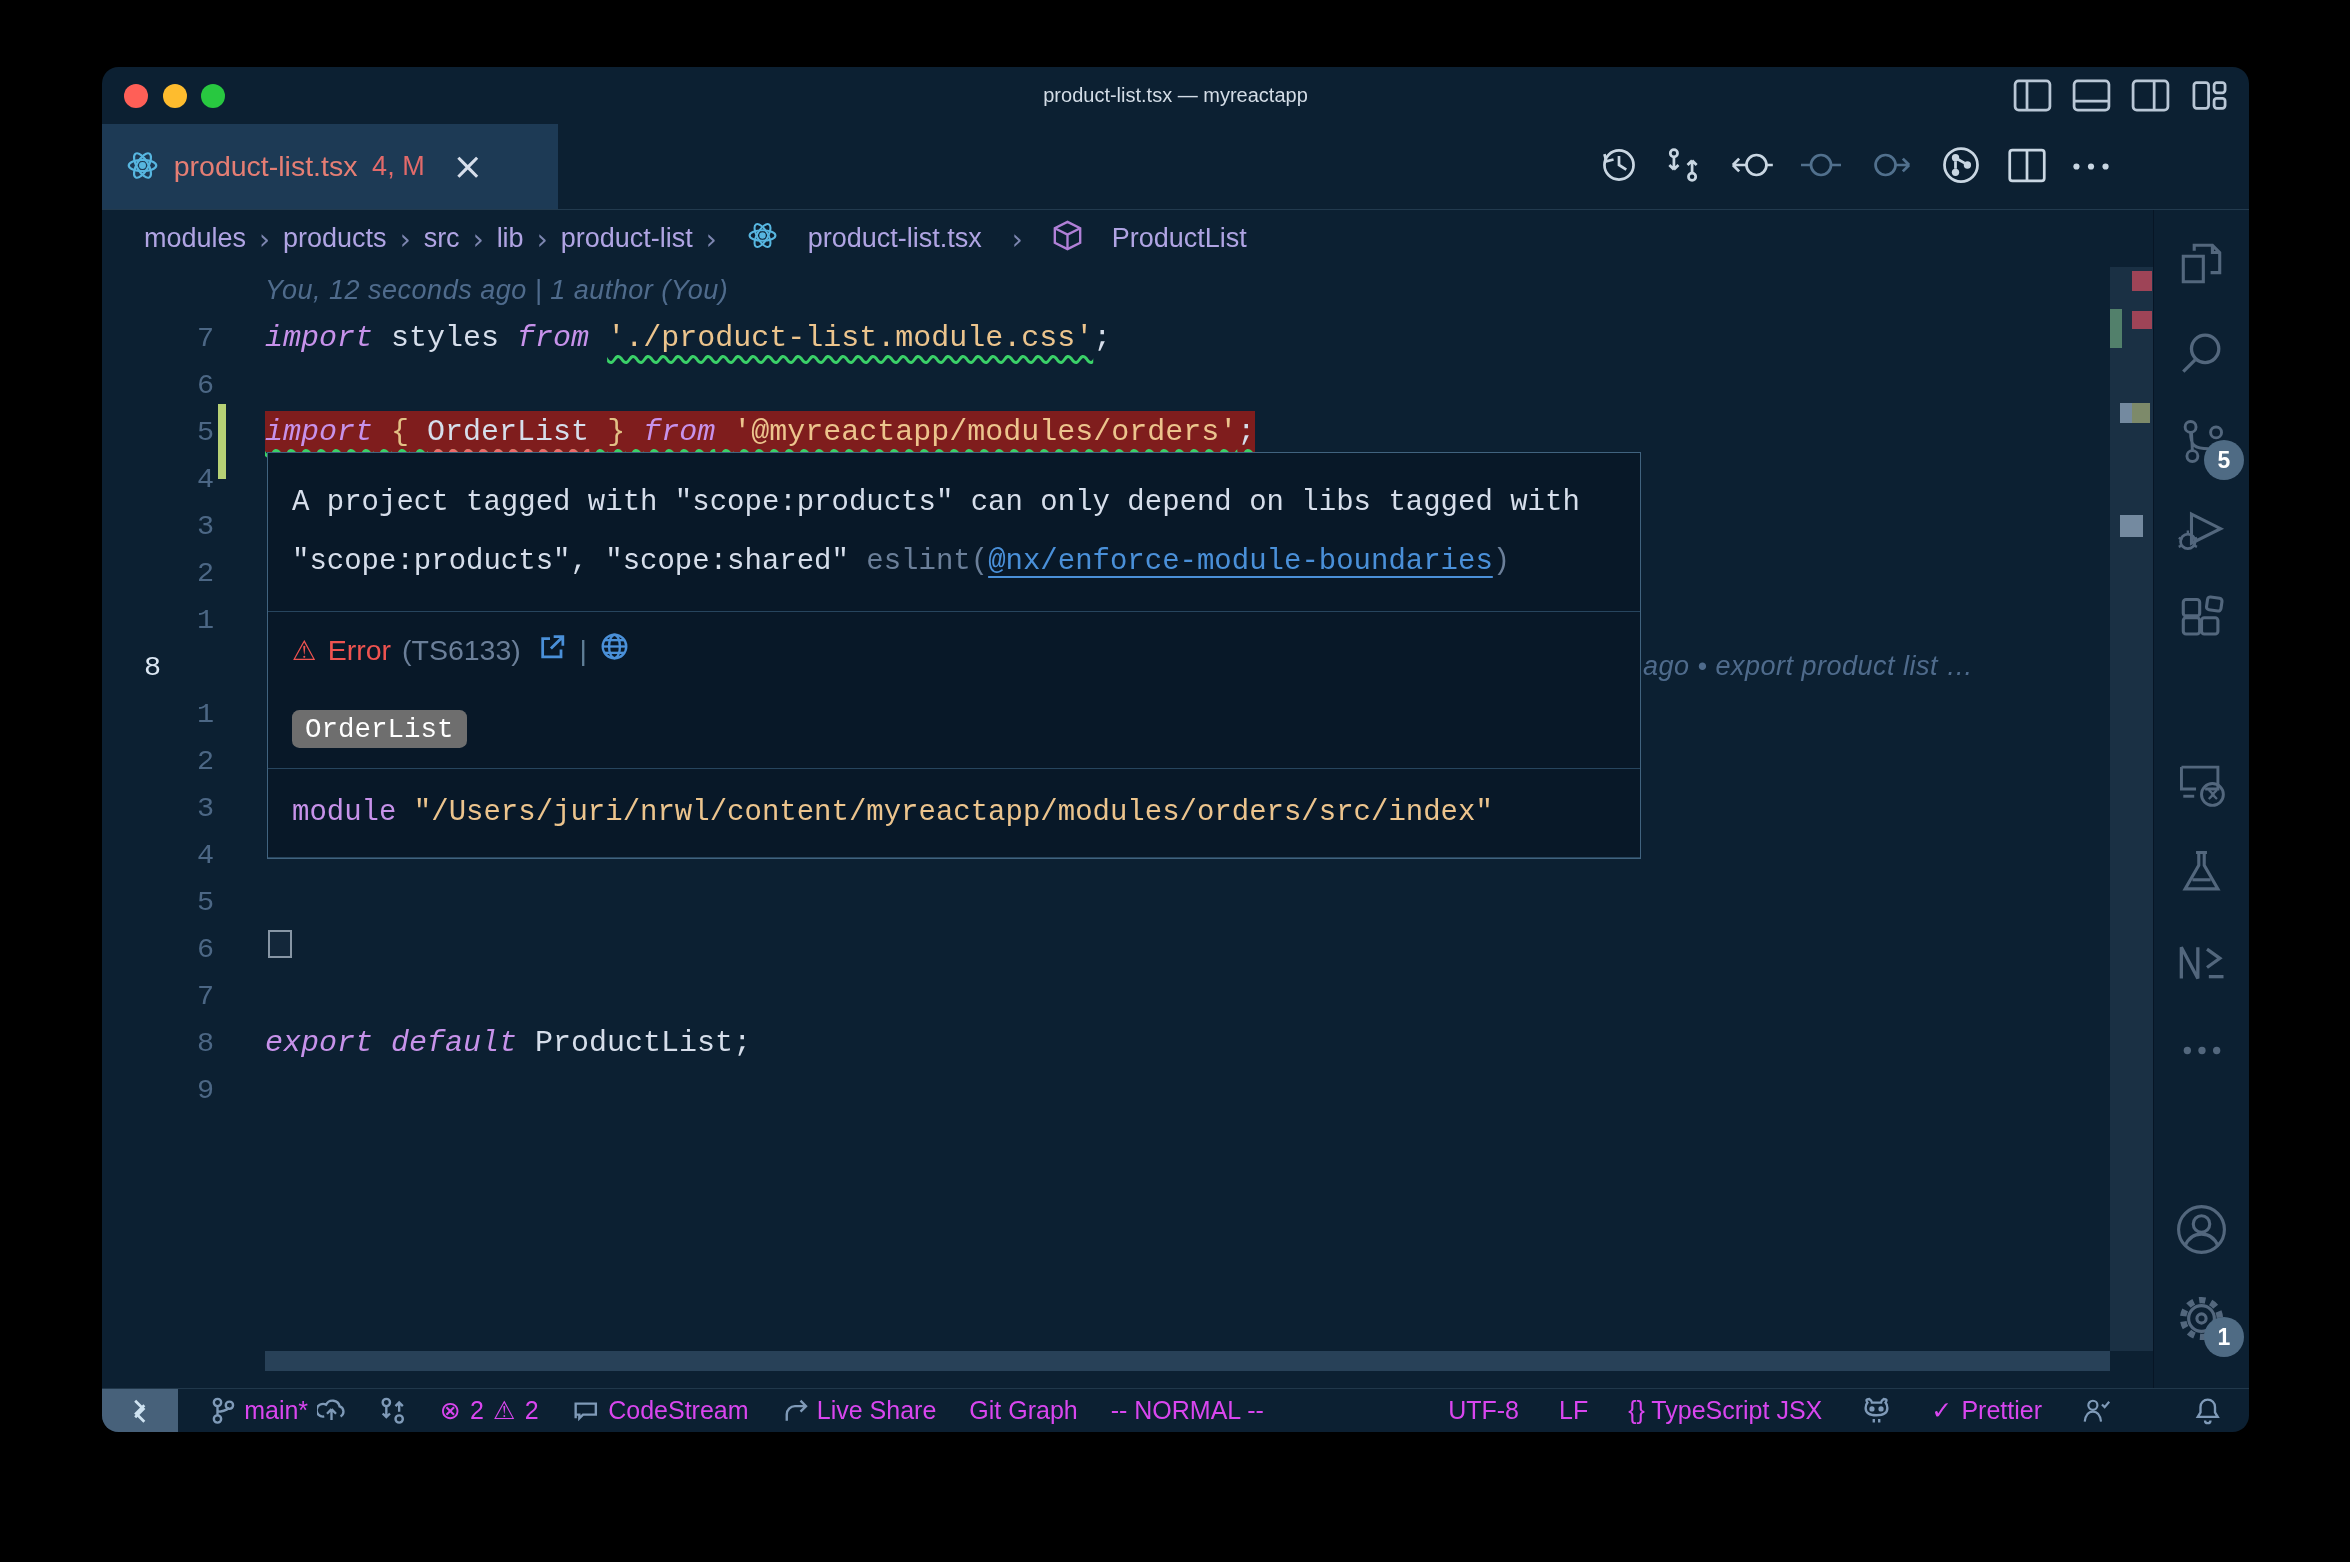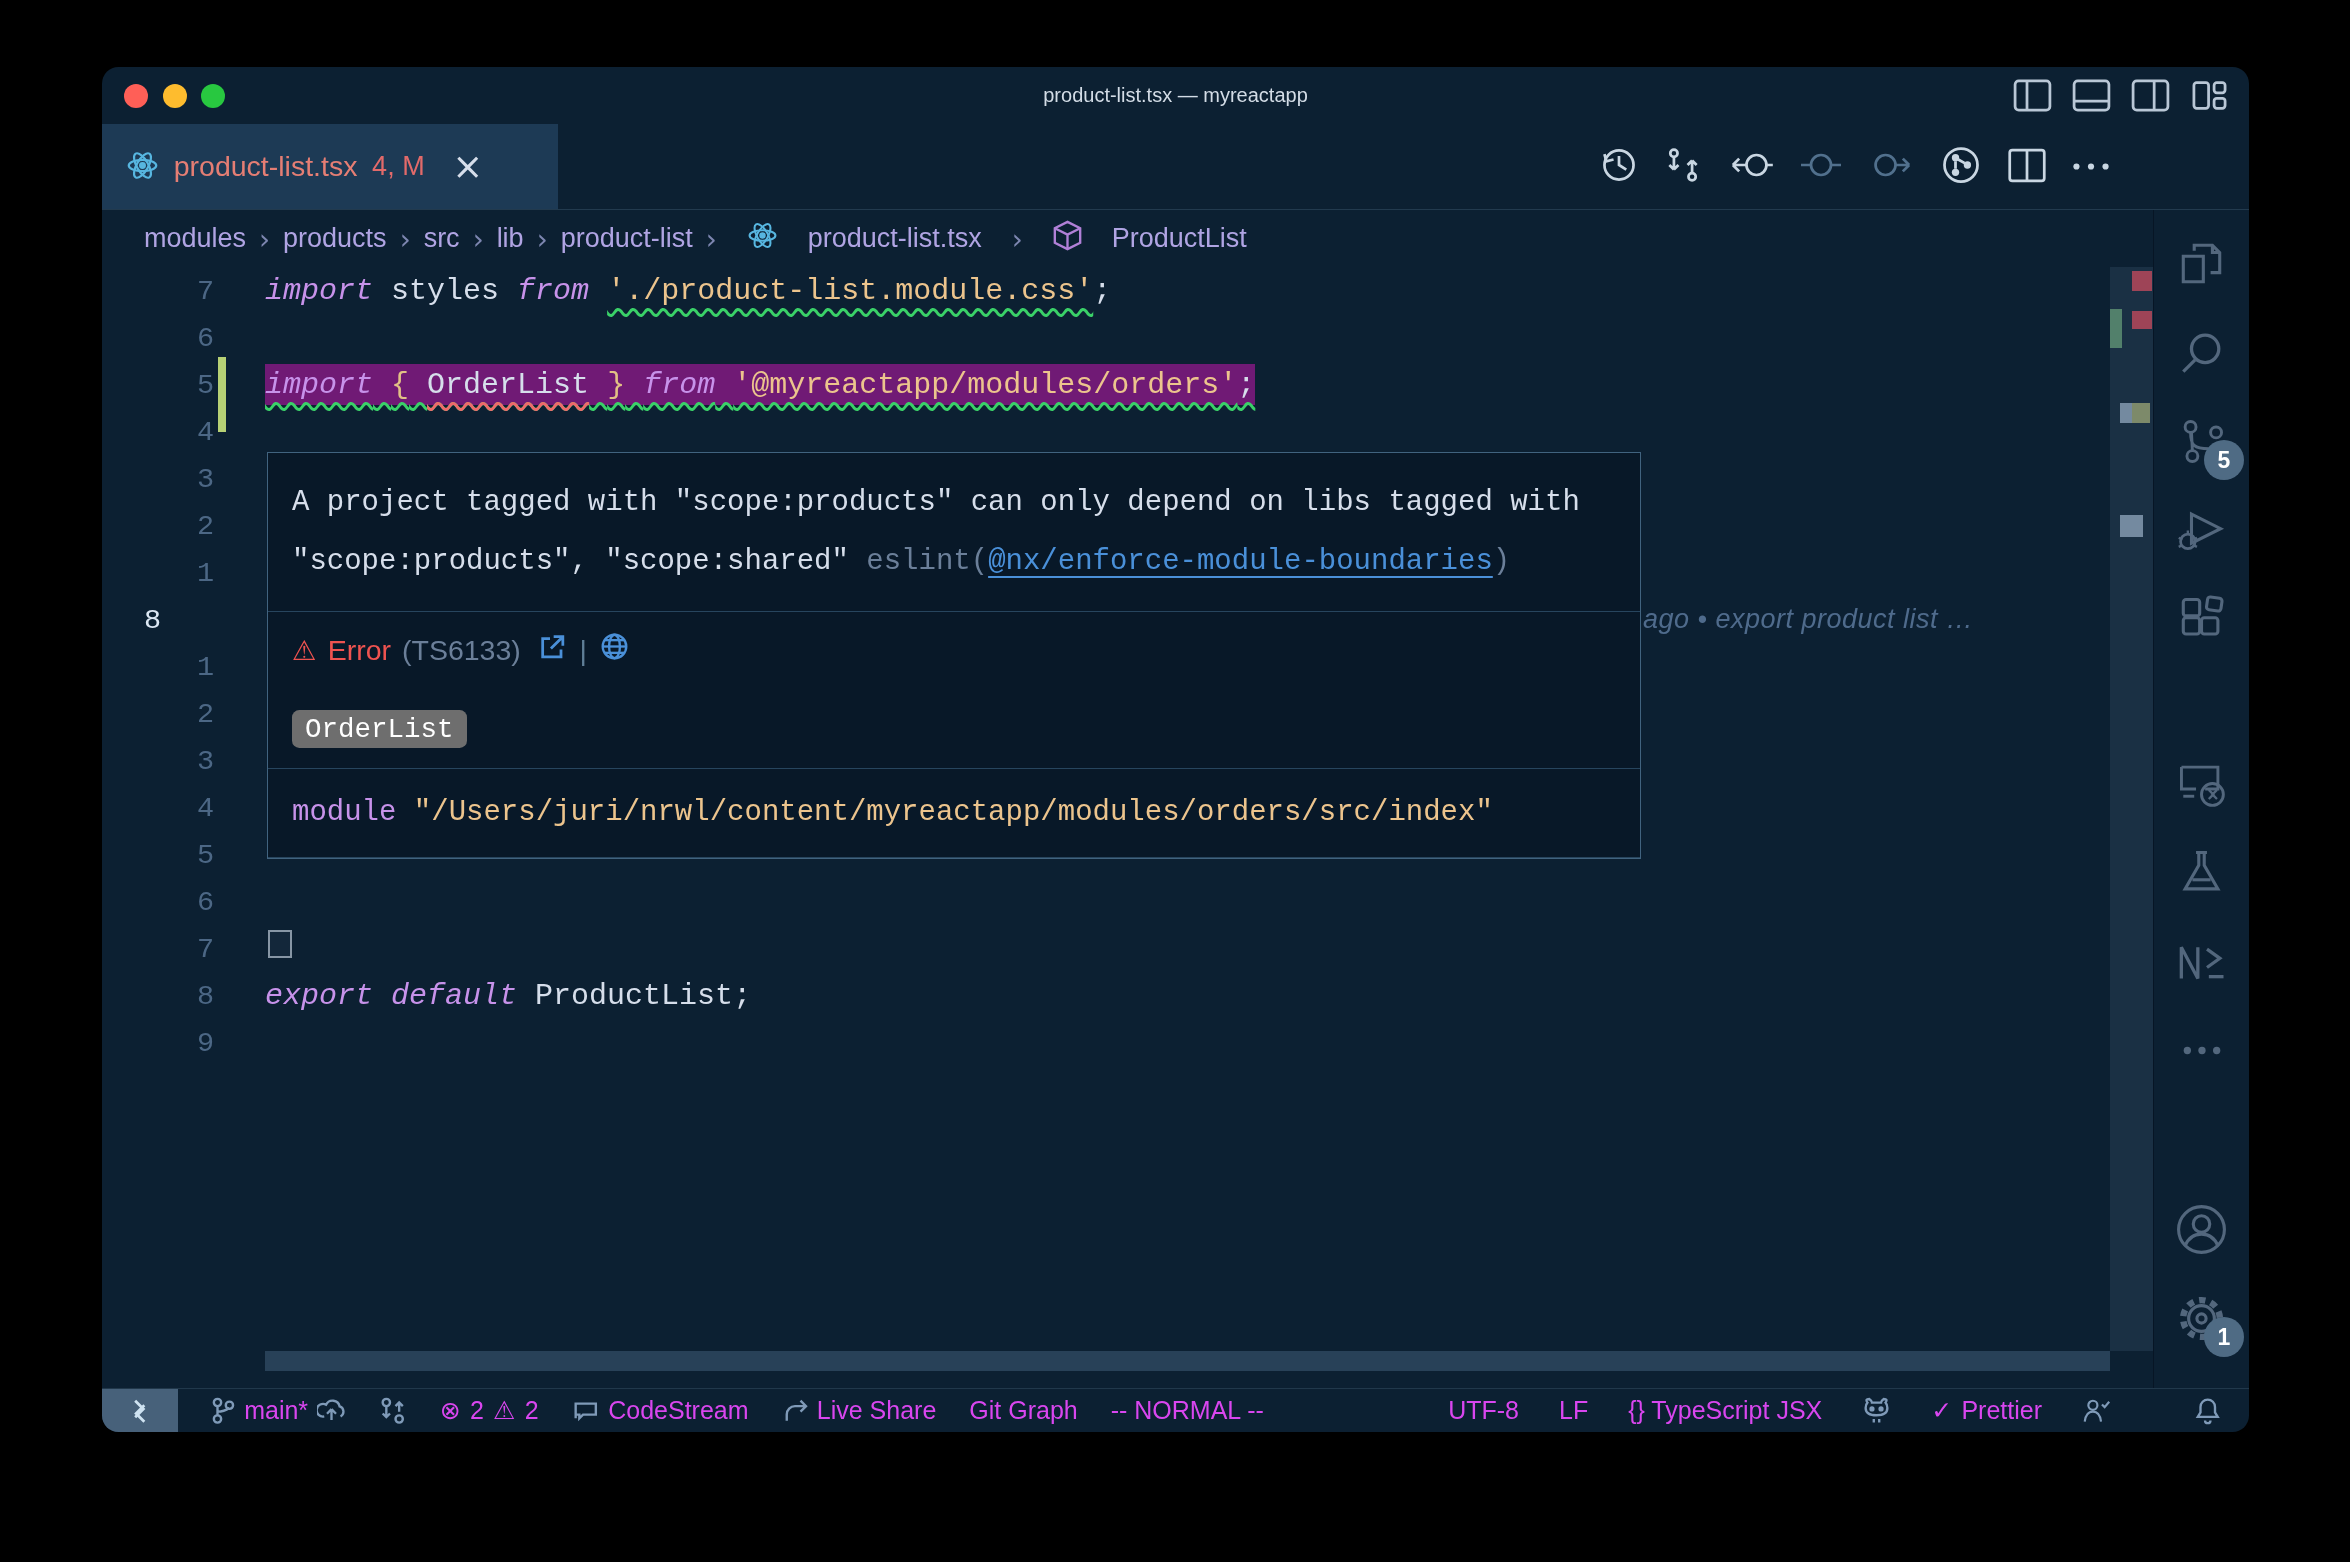--- a/index.html
+++ b/index.html
@@ -39,21 +39,21 @@
   .modbar{position:absolute;left:116px;top:-3.7px;height:75px;width:8.3px;background:#b7d175;z-index:2;}
   .codecell{flex:1;height:100%;display:flex;align-items:center;white-space:pre;
     font:30px "Liberation Mono","DejaVu Sans Mono",monospace;color:#d6deeb;}
   .blame{font:italic 27px "Liberation Sans","DejaVu Sans",sans-serif;color:#4f6b8c;letter-spacing:0.5px;}
   .blame2{margin-left:1378px;}
   .kw{color:#c792ea;font-style:italic}
   .pl{color:#d6deeb}
   .vr{color:#d6deeb}
   .br{color:#e2c185}
   .st{color:#ecc48d}
-  .selbg{background:#701a75;padding:3.7px 0;}
+  .selbg{background:#7f1d1d;padding:3.7px 0;}
   .wg{text-decoration:underline;text-decoration-style:wavy;text-decoration-color:#3ad168;
       text-decoration-thickness:2.8px;text-underline-offset:9.2px;}
   .wr{text-decoration:underline;text-decoration-style:wavy;text-decoration-color:#ef6a6a;
       text-decoration-thickness:2.8px;text-underline-offset:9.2px;}
   
   .vthumb{position:absolute;left:2008px;top:0;width:43px;height:1084px;background:rgba(100,135,168,.16);}
   .ovmark{position:absolute;}
   .hthumb{position:absolute;left:163px;top:1084px;height:20px;width:1845px;background:rgba(95,130,160,.35);}
   
   .hover{position:absolute;left:165px;top:185px;width:1374px;background:#081828;
@@ -255,20 +255,26 @@
               </g>
             </svg>
         </span>
         <span class="bc-item">ProductList</span>
       </div>
 
       <div class="editor">
         <div id="code-area">
             <div class="crow">
               <div class="gutter">
+                <span class="lnum"></span>
+              </div>
+              <div class="codecell"><span class="blame">You, 12 seconds ago | 1 author (You)</span></div>
+            </div>
+            <div class="crow">
+              <div class="gutter">
                 <span class="lnum">7</span>
               </div>
               <div class="codecell"><span class="codeline"><span class="kw">import</span><span class="pl"> </span><span class="vr">styles</span><span class="pl"> </span><span class="kw">from</span><span class="pl"> </span><span class="st wg">'./product-list.module.css'</span><span class="pl">;</span></span></div>
             </div>
             <div class="crow">
               <div class="gutter">
                 <span class="lnum">6</span>
               </div>
               <div class="codecell"></div>
             </div>

